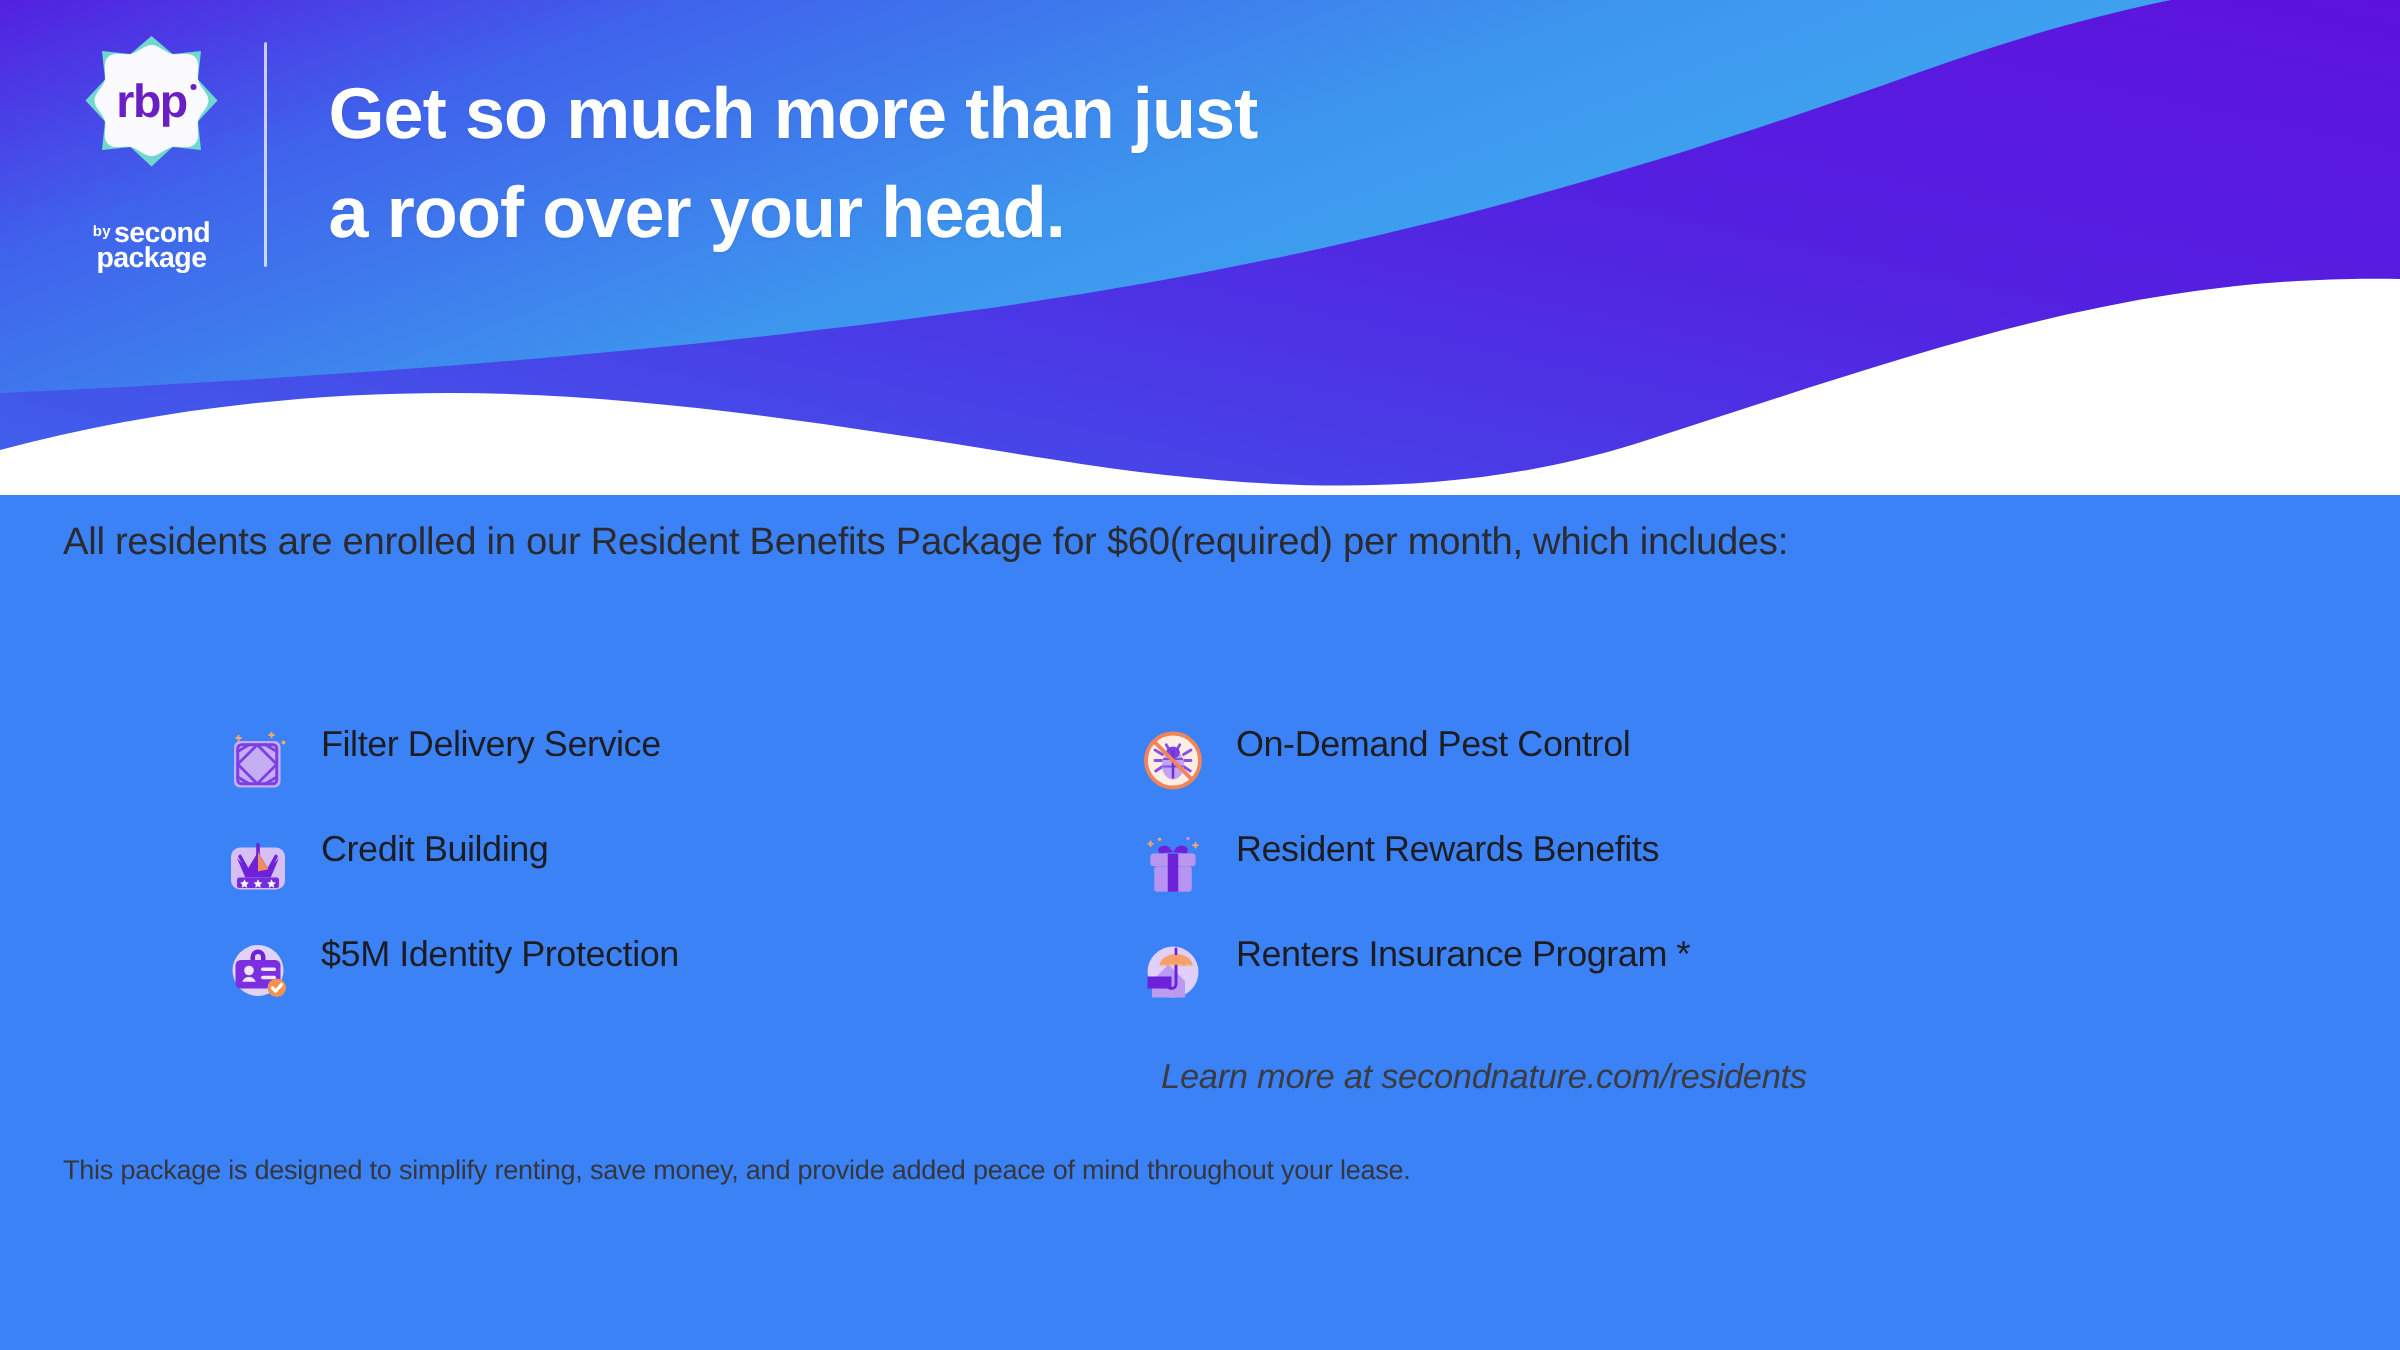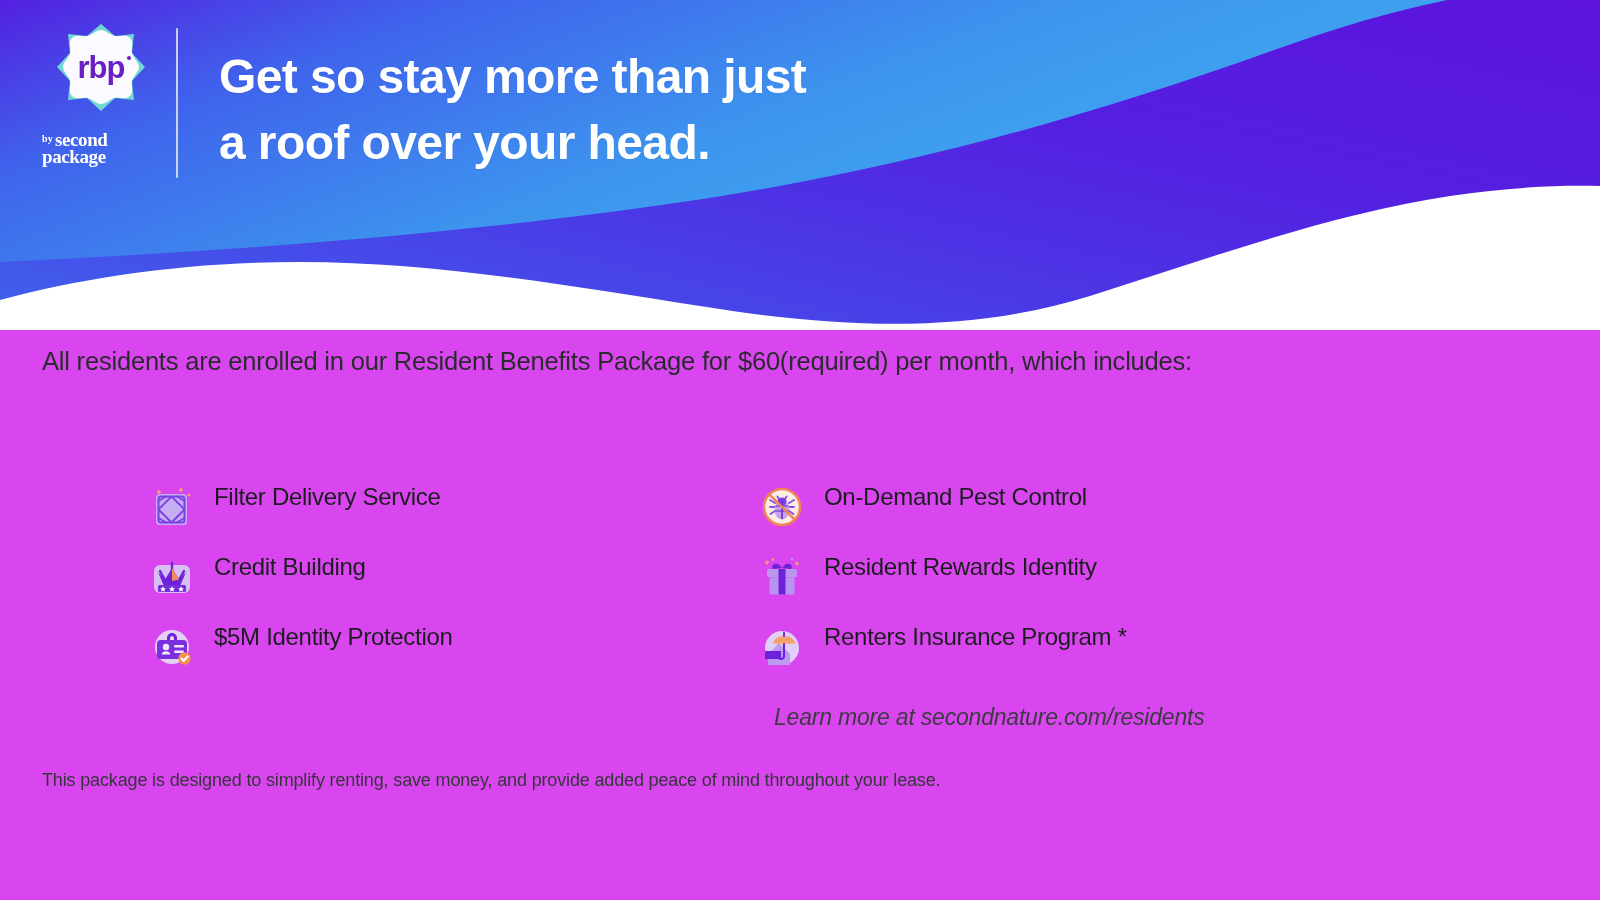--- a/index.html
+++ b/index.html
@@ -11,21 +11,21 @@
     width: 1600px;
     height: 900px;
     overflow: hidden;
     font-family: "Liberation Sans", sans-serif;
     -webkit-font-smoothing: antialiased;
   }
   .page {
     position: relative;
     width: 1600px;
     height: 900px;
-    background: #d946ef;
+    background: #3b82f6;
   }
 
   
   .banner {
     position: absolute;
     left: 0;
     top: 0;
     width: 1600px;
     height: 330px;
     overflow: hidden;
@@ -54,24 +54,24 @@
     height: 155px;
   }
   .logo-mark {
     position: relative;
     width: 104px;
     height: 104px;
     margin: 0 auto;
   }
   .logo-mark svg { display: block; }
   .logo-by {
-    margin-top: 4px;
+    margin-top: 20px;
+    text-align: center;
     color: #ffffff;
     line-height: 1;
-    font-family: Liberation Serif, serif;
   }
   .logo-by .by {
     font-size: 10px;
     letter-spacing: .2px;
     font-weight: 700;
     display: inline-block;
     vertical-align: 4px;
     margin-right: 2px;
   }
   .logo-by .sn {
@@ -235,21 +235,21 @@
           </svg>
         </div>
         <div class="logo-by">
           <span class="by">by</span><span class="sn">second</span>
           <span class="sn2">package</span>
         </div>
       </div>
 
       <div class="logo-divider"></div>
 
-      <div class="headline">Get so stay more than just
+      <div class="headline">Get so much more than just
 a roof over your head.</div>
     </div>
   </div>
 
   <div class="intro">All residents are enrolled in our Resident Benefits Package for $60(required) per month, which includes:</div>
 
 
   <div class="benefits">
 
     <div class="benefit-col left">
@@ -337,21 +337,21 @@
             <rect x="20.5" y="16" width="7" height="25.5" fill="#6d21d8"></rect>
             <rect x="9" y="16" width="30" height="8.5" rx="2" fill="#6d21d8" opacity=".18"></rect>
             <g stroke="#f3a273" stroke-width="1.4" stroke-linecap="round">
               <path d="M9 8 l0 3 M7.5 9.5 l3 0"></path>
               <path d="M39 9 l0 3 M37.5 10.5 l3 0"></path>
             </g>
             <circle cx="15" cy="6.5" r="1.2" fill="#f3a273"></circle>
             <circle cx="34" cy="6" r="1.2" fill="#b793f2"></circle>
           </svg>
         </div>
-        <div class="benefit-label">Resident Rewards Identity</div>
+        <div class="benefit-label">Resident Rewards Benefits</div>
       </div>
 
       <div class="benefit">
         <div class="benefit-icon">
           <svg width="48" height="48" viewBox="0 0 48 48">
             <circle cx="24" cy="25" r="17" fill="#e0cffa"></circle>
             <path d="M10 31 L21 20 L32 31 L32 42 L10 42 Z" fill="#bb9bf2"></path>
             <rect x="7" y="28" width="16" height="8" fill="#6d21d8"></rect>
             <path d="M15 21 a11 8 0 0 1 22 0 Z" fill="#f5a06a"></path>
             <path d="M15 21 q2.7 -3 5.5 0 q2.7 -3 5.5 0 q2.7 -3 5.5 0 q2.7 -3 5.5 0" fill="#f2b88c"></path>

